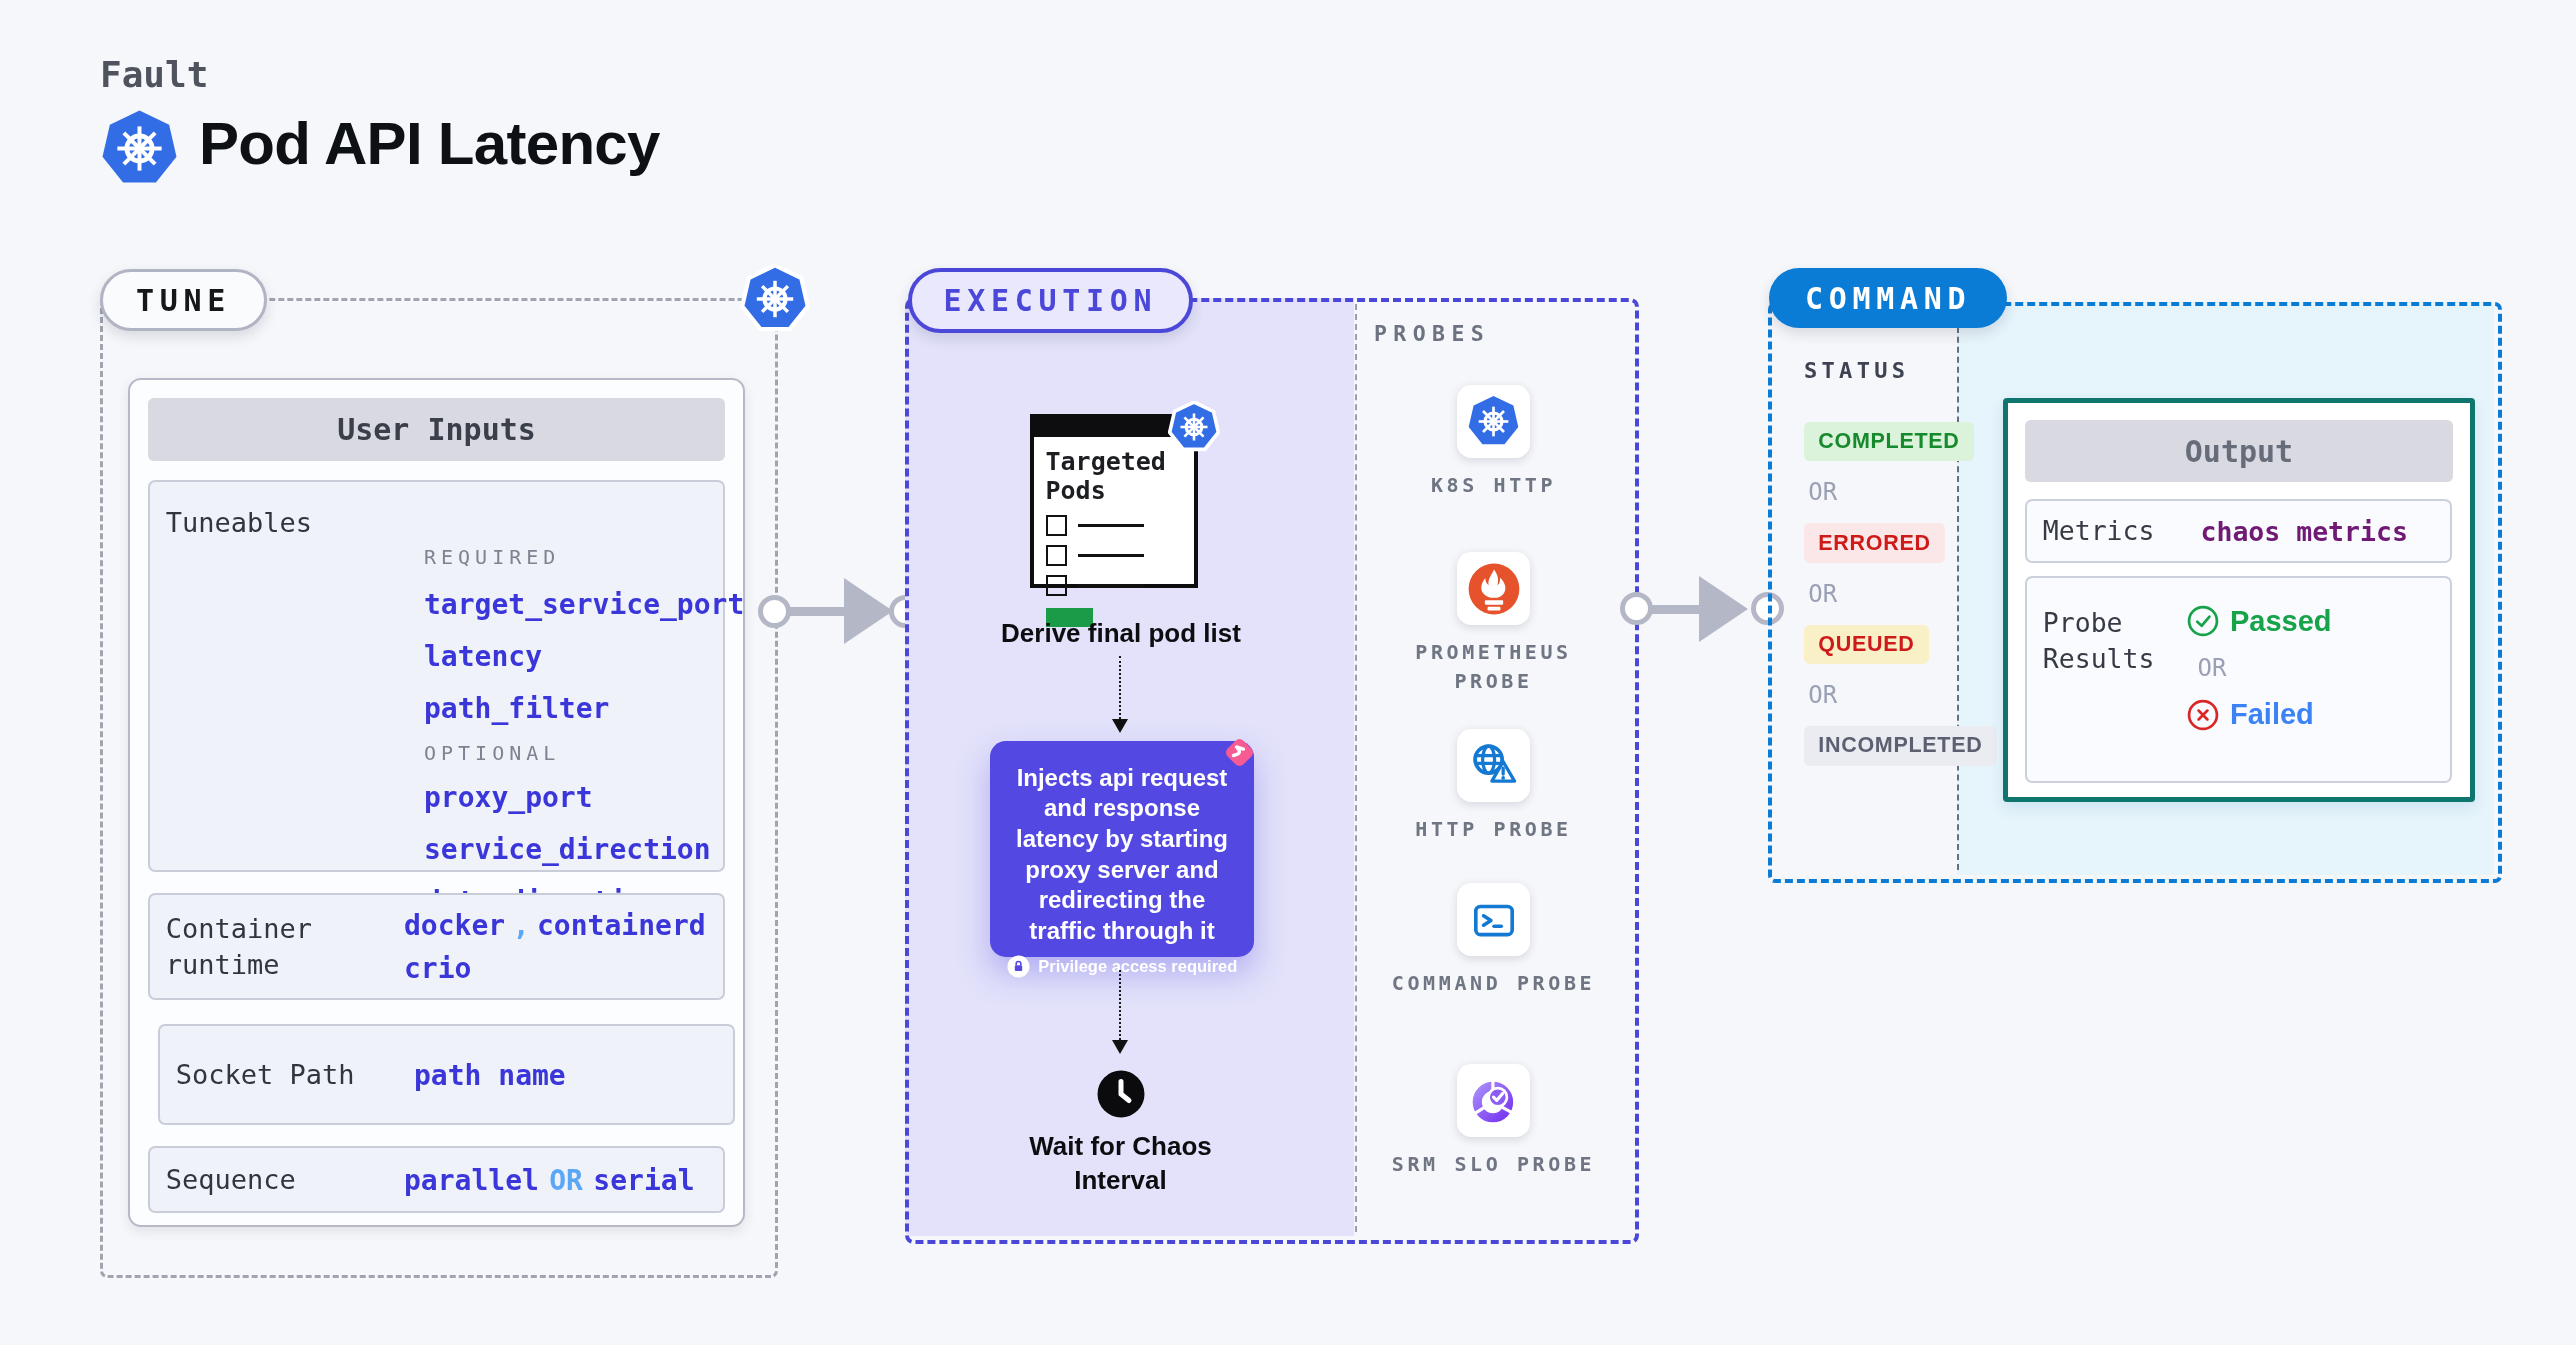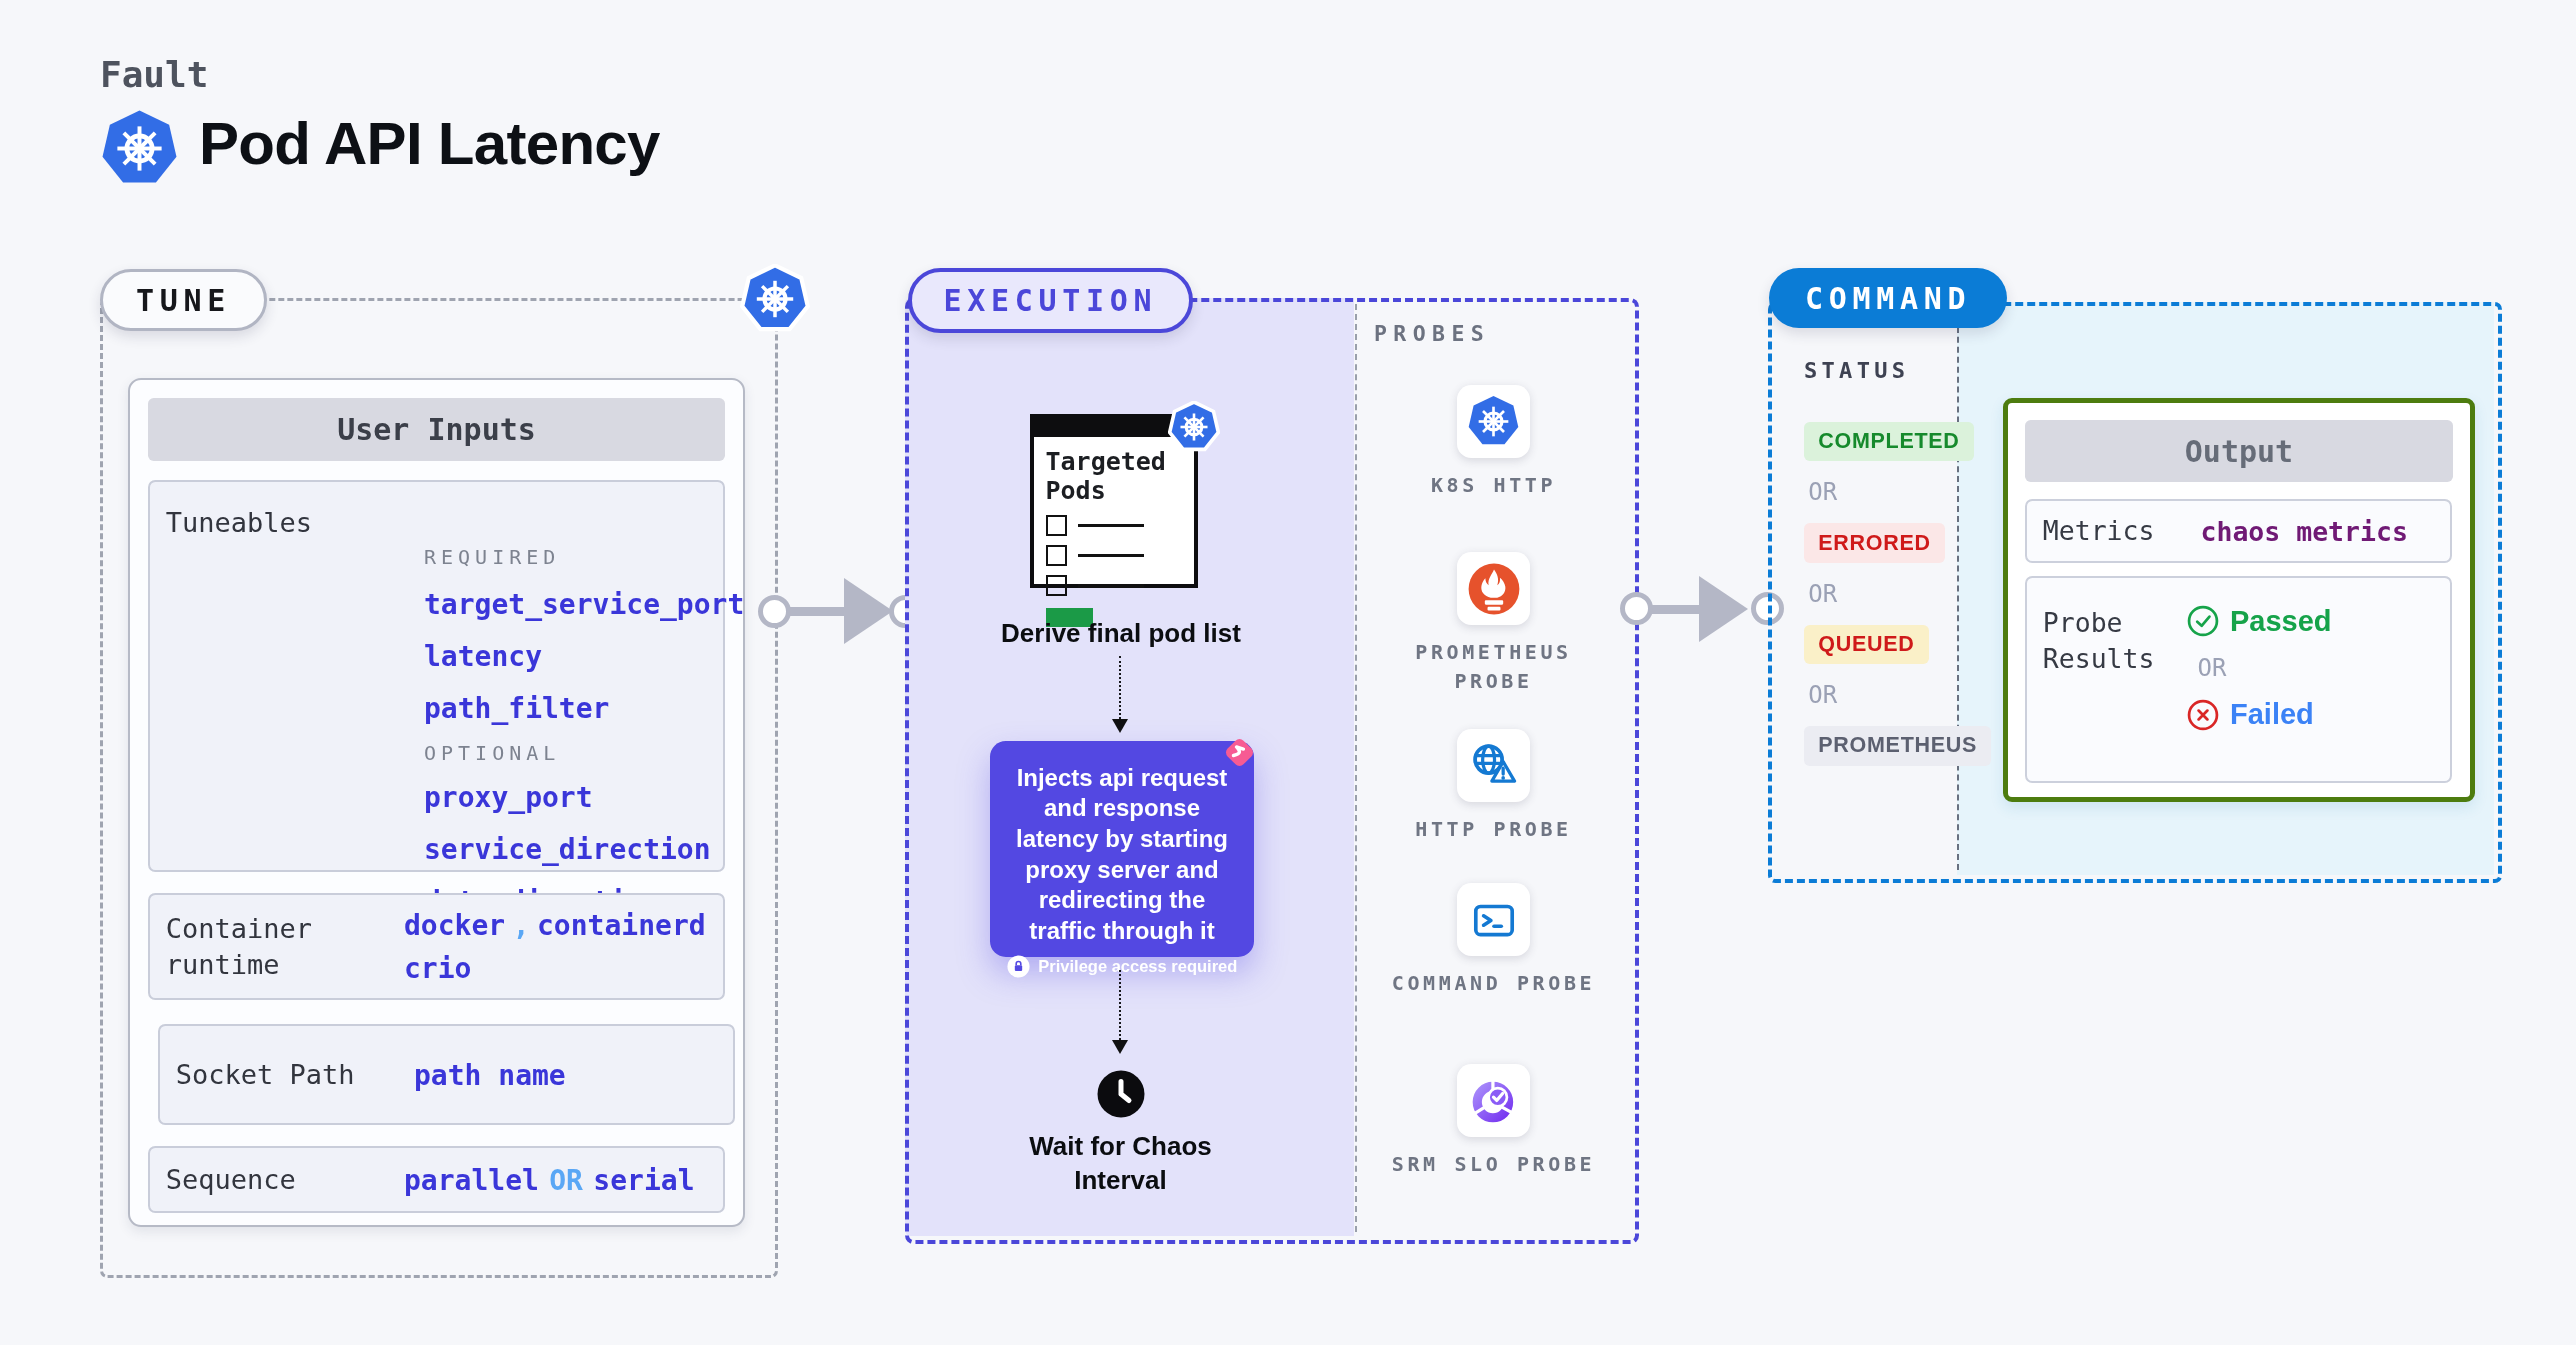--- a/index.html
+++ b/index.html
@@ -72,21 +72,21 @@
                letter-spacing:3.6px;text-align:center;line-height:1.45;font-weight:600;}
 
   
   .status-header{font-family:"DejaVu Sans Mono",monospace;font-weight:700;font-size:22px;color:#3e4252;letter-spacing:4.3px;}
   .badge{display:inline-block;padding:7.2px 14.3px;border-radius:5.7px;font-weight:800;font-size:21.5px;letter-spacing:0.7px;}
   .badge.success{background:#dbf2db;color:#168a2c;}
   .badge.error{background:#fbe7e7;color:#cf1a1a;}
   .badge.warning{background:#faf0c8;color:#cf1a1a;}
   .badge.neutral{background:#ebecf2;color:#5c6070;}
   .or-text{font-family:"DejaVu Sans Mono",monospace;font-size:24px;color:#9ba1b5;}
-  .output-card{background:#fff;border:5px solid #4d7c0f;border-radius:9px;box-shadow:0 5.7px 14.3px rgba(30,120,170,.12);}
+  .output-card{background:#fff;border:5px solid #0f766e;border-radius:4px;box-shadow:0 5.7px 14.3px rgba(30,120,170,.12);}
   .output-header{background:#d8d9e1;border-radius:5.7px;display:flex;align-items:center;justify-content:center;
                  font-family:"DejaVu Sans Mono",monospace;font-weight:600;font-size:30px;color:#666c78;}
   .output-row{background:#fafbfe;border:2.1px solid #ccd0dc;border-radius:7.2px;}
   .row-label{font-family:"DejaVu Sans Mono",monospace;font-size:26.5px;color:#363a44;line-height:1.35;}
   .metric-value{font-family:"DejaVu Sans Mono",monospace;font-size:26.5px;font-weight:600;color:#701a75;}
   .passed-text{font-weight:800;font-size:29px;color:#16a34a;}
   .failed-text{font-weight:700;font-size:29px;color:#3b82f6;text-align:right;}
 </style>
 </head>
 <body>
@@ -357,21 +357,21 @@
 
   <div class="abs" style="left:1804px;top:358px;width:143px;">
     <div class="status-header">STATUS</div>
     <div style="margin-top:39px;white-space:nowrap;">
       <div class="badge success" style="margin-bottom:17px;">COMPLETED</div>
       <div class="or-text" style="margin:0 0 17px 4.3px;">OR</div>
       <div class="badge error" style="margin-bottom:17px;">ERRORED</div>
       <div class="or-text" style="margin:0 0 17px 4.3px;">OR</div>
       <div class="badge warning" style="margin-bottom:17px;">QUEUED</div>
       <div class="or-text" style="margin:0 0 17px 4.3px;">OR</div>
-      <div class="badge neutral">PROMETHEUS</div>
+      <div class="badge neutral">INCOMPLETED</div>
     </div>
   </div>
 
   <div class="abs output-card" style="left:2003px;top:398px;width:462px;height:394px;">
     <div class="output-header abs" style="left:17px;top:17px;width:428px;height:62px;">Output</div>
 
     <div class="output-row abs" style="left:17px;top:96px;width:423px;height:60px;display:flex;align-items:center;">
       <div class="row-label" style="margin-left:15.8px;">Metrics</div>
       <div class="metric-value" style="margin-left:46px;">chaos metrics</div>
     </div>

